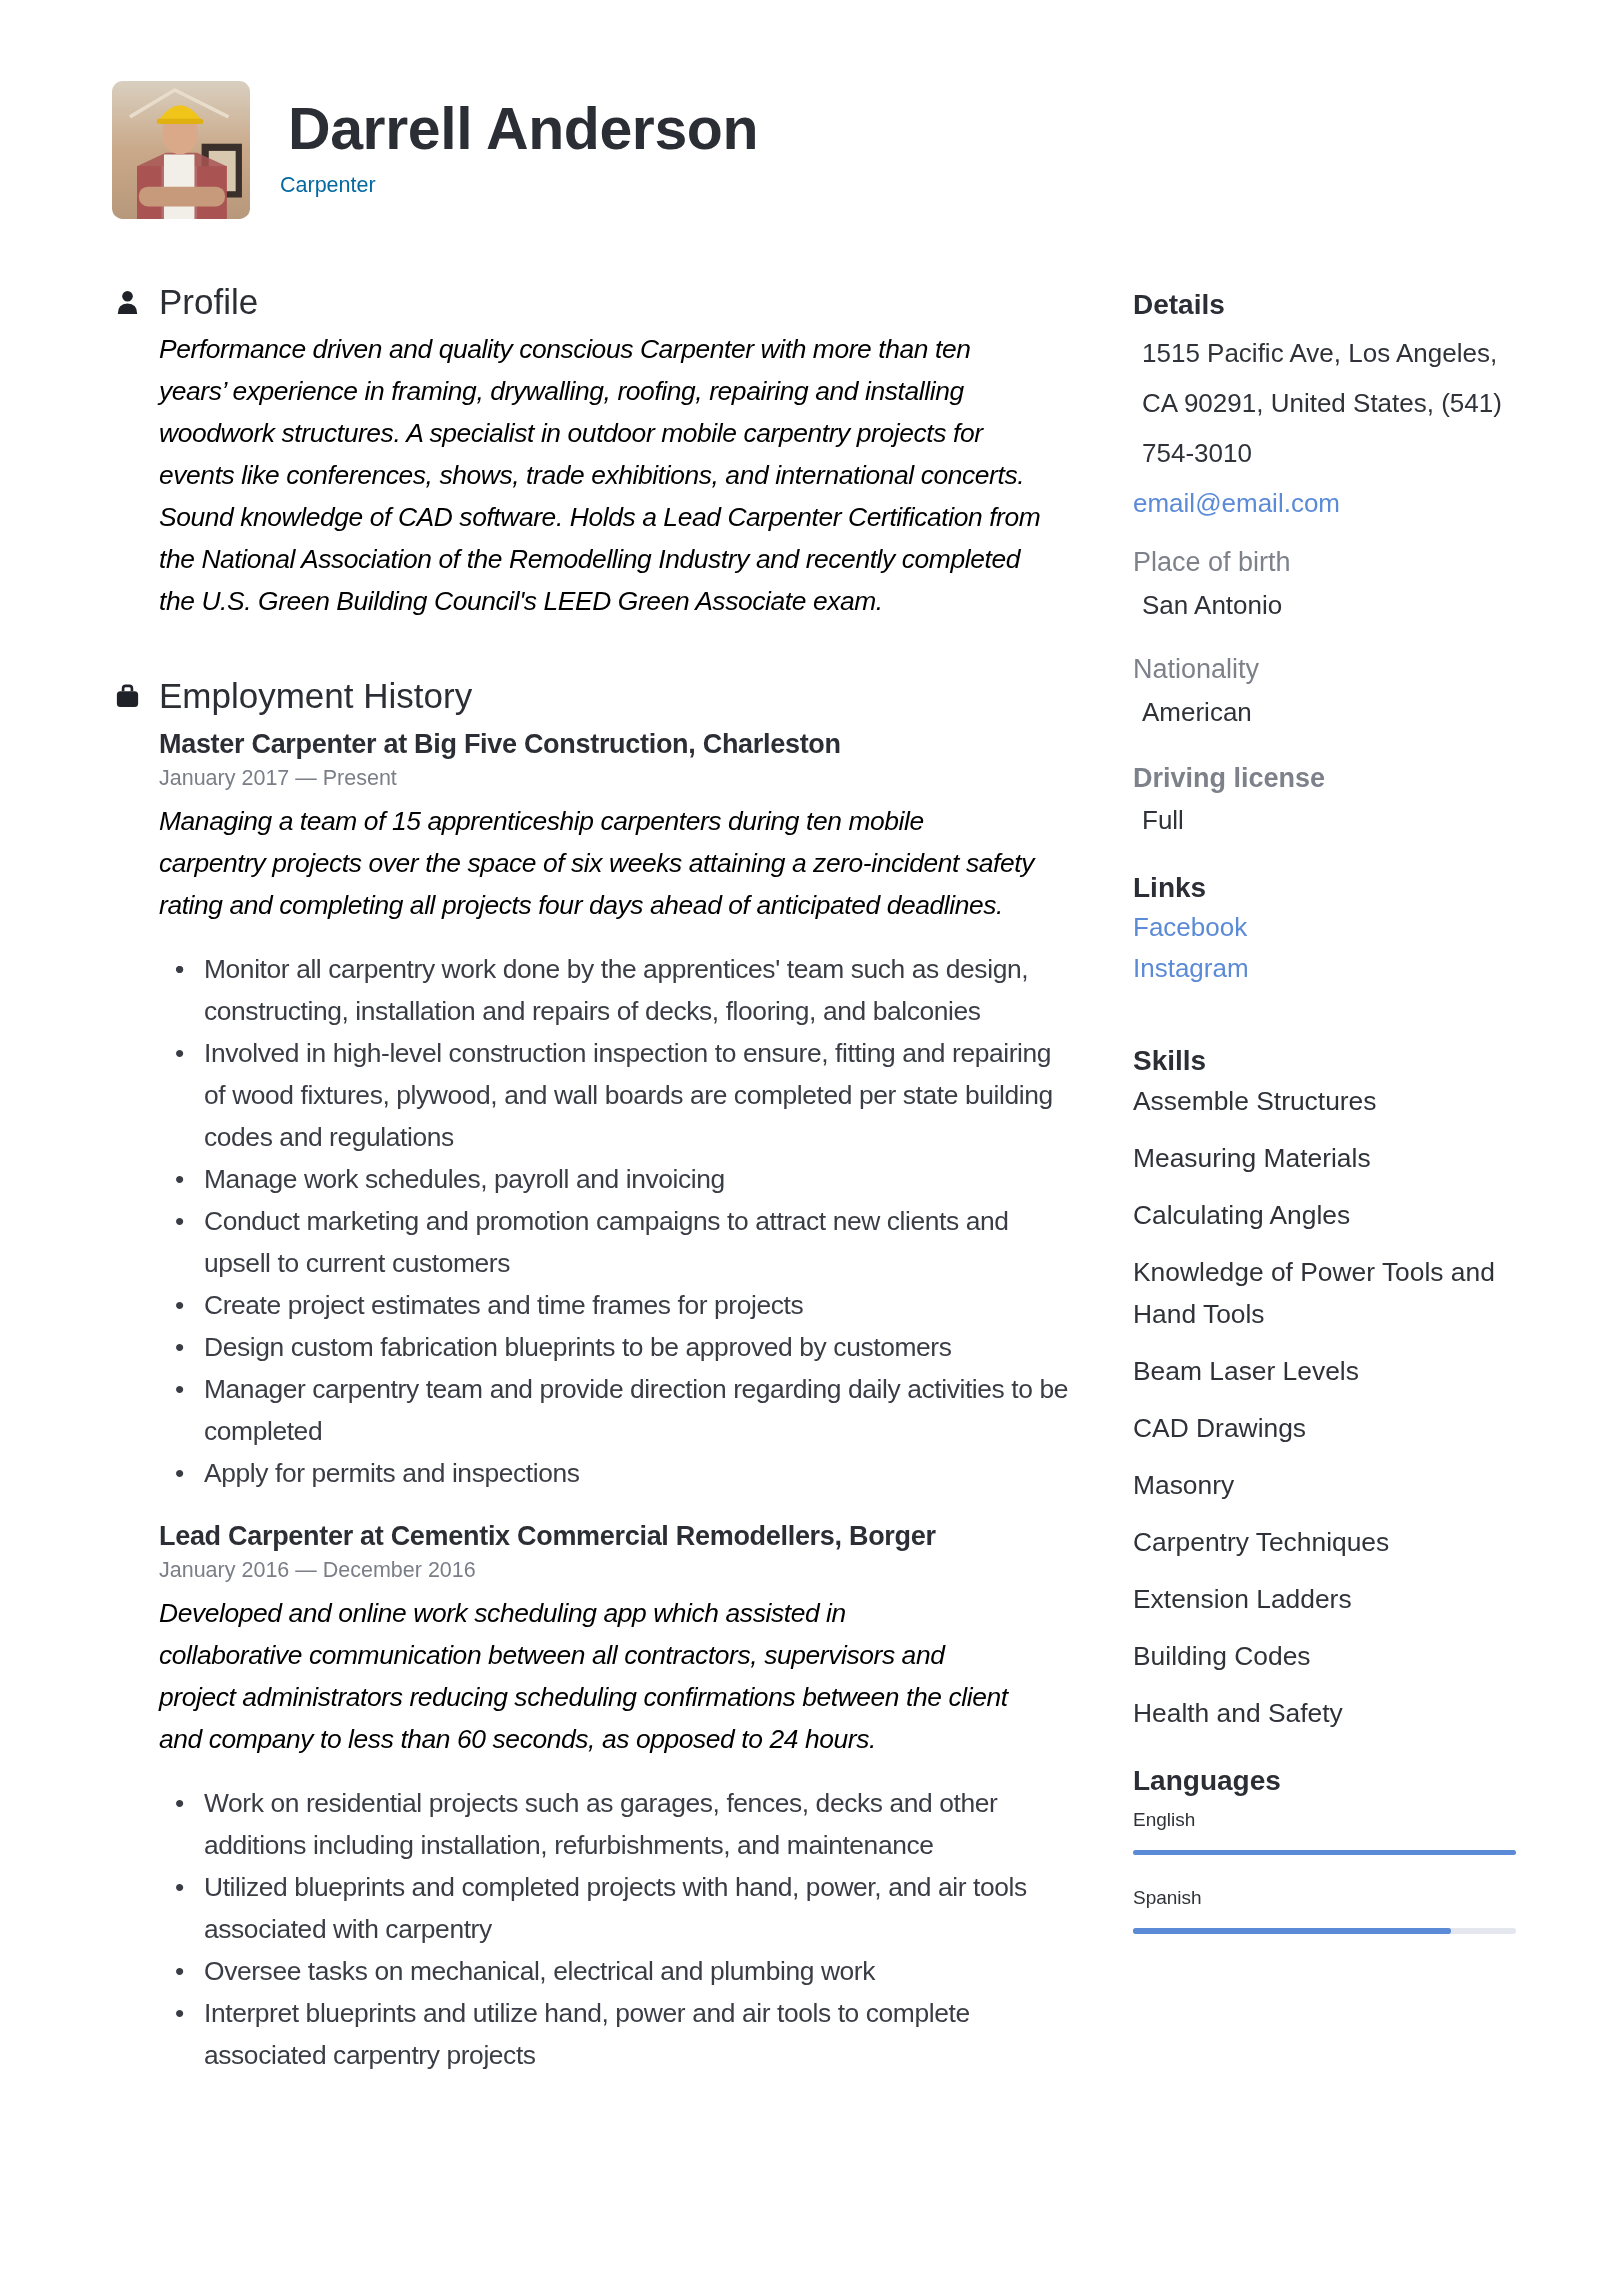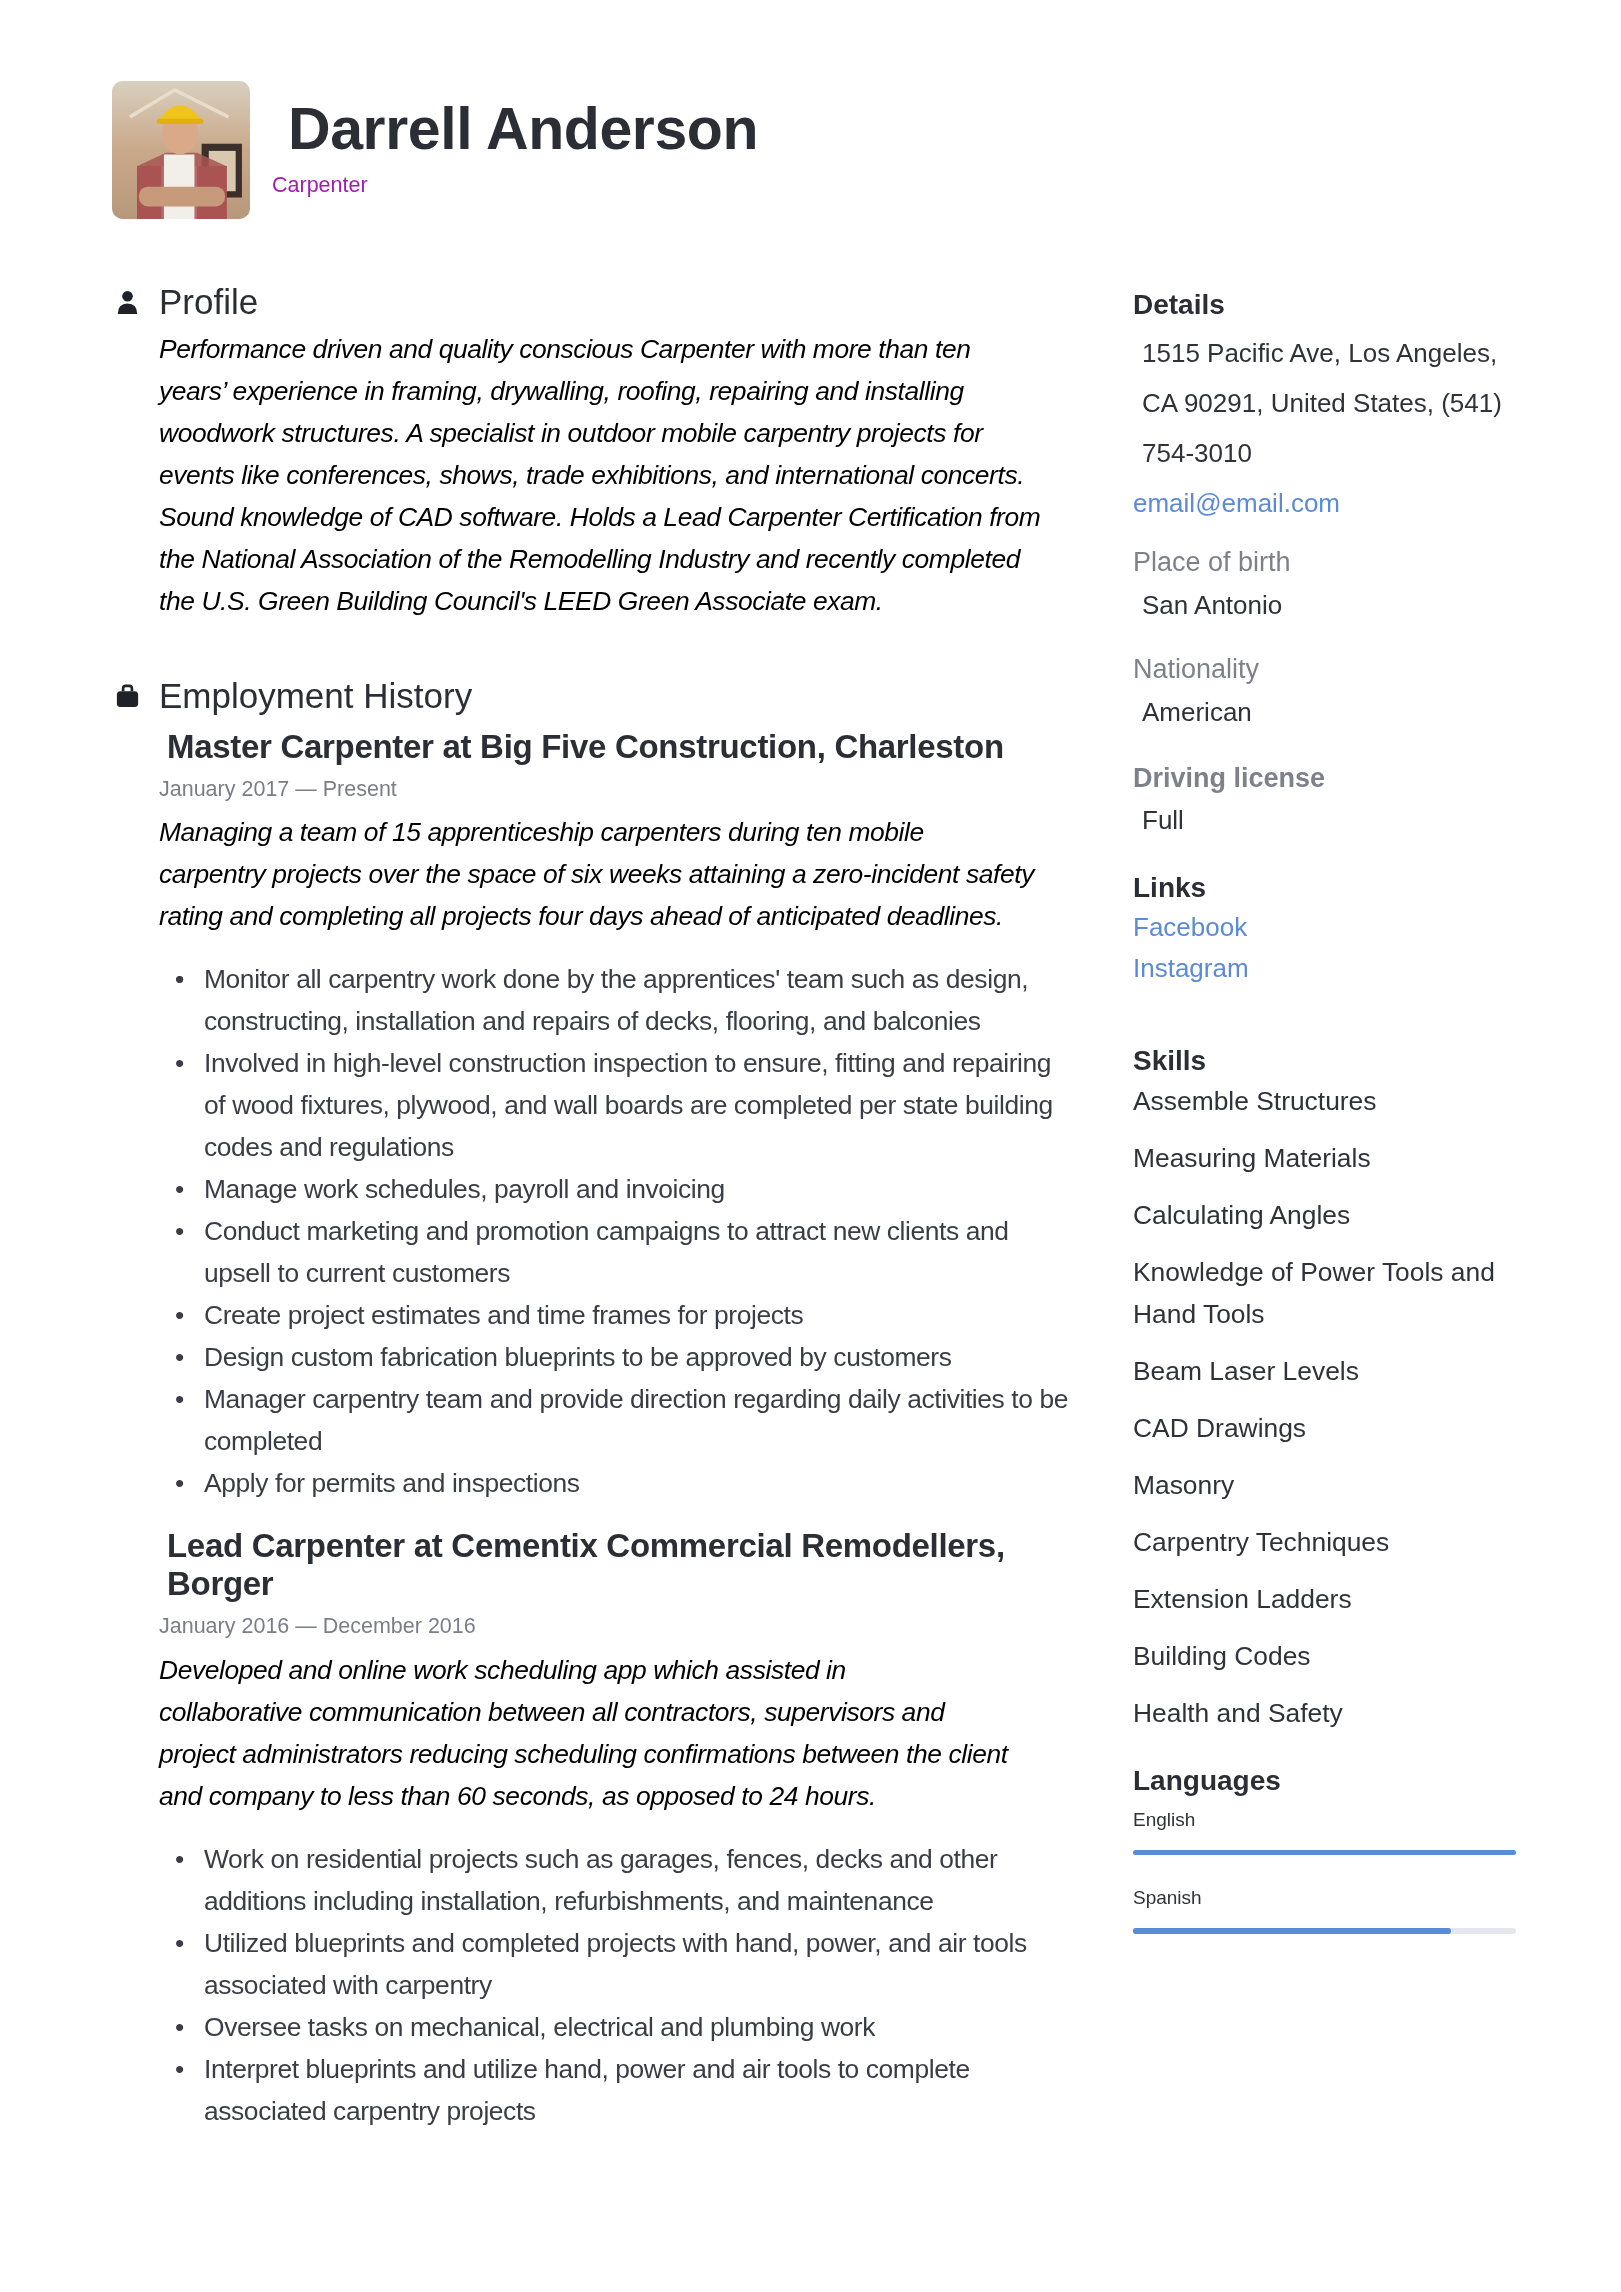--- a/index.html
+++ b/index.html
@@ -2,32 +2,32 @@
 <html style="font-size:14.3px"><head>
 <meta charset="utf-8">
 <style>
   html, body { margin: 0; padding: 0; background: #ffffff; }
   body { width: 1621px; height: 2293px; position: relative; overflow: hidden;
          font-family: "Liberation Sans", "DejaVu Sans", sans-serif; color: #2b2e35; }
   .photo { position: absolute; left: 112px; top: 81px; width: 138px; height: 138px;
            border-radius: 10.7px; overflow: hidden; }
   .name { position: absolute; left: 288px; top: 97px; font-size: 59px; font-weight: 700;
           color: #2b2e35; letter-spacing: -0.4px; margin: 0; line-height: 1.1; }
-  .jobtitle { position: absolute; left: 272px; top: 173px; font-size: 21.5px; color: #a21caf; margin: 0; }
+  .jobtitle { position: absolute; left: 280px; top: 173px; font-size: 21.5px; color: #0369a1; margin: 0; }
 
   .left { position: absolute; left: 159px; top: 278px; width: 913px; }
   .right { position: absolute; left: 1133px; top: 285px; width: 394px; }
 
   .sec-head { position: relative; font-size: 35px; font-weight: 400; color: #2b2e35; margin: 0;
               line-height: 48px; }
   .sec-icon { position: absolute; left: -43px; top: 11.6px; width: 23px; height: 25px; }
 
   .italic { font-style: italic; font-size: 26.4px; line-height: 42px; color: #000000; margin: 0;
             letter-spacing: -0.4px; }
-  .job-title { font-size: 33px; font-weight: 700; color: #2b2e35; margin: 8px; line-height: 38px; letter-spacing: -0.3px; }
+  .job-title { font-size: 27px; font-weight: 700; color: #2b2e35; margin: 0; line-height: 38px; letter-spacing: -0.3px; }
   .job-dates { font-size: 21.5px; color: #7a7e87; margin: 0 0 7.2px 0; line-height: 30px; }
   ul.bullets { list-style: none; margin: 21.5px 0 0 0; padding: 0; }
   ul.bullets li { position: relative; padding-left: 45px; font-size: 26.4px; line-height: 42px;
                   color: #3a3d45; letter-spacing: -0.4px; }
   ul.bullets li .dot { position: absolute; left: 16px; top: 0; }
 
   .r-head { font-size: 28px; font-weight: 700; color: #2b2e35; margin: 0; line-height: 39px; }
   .r-text { font-size: 26px; line-height: 41px; color: #2f3238; margin: 9px; }
   .r-label { font-size: 27px; line-height: 41px; color: #7d818a; margin: 0; }
   .r-link { font-size: 26px; line-height: 41px; color: #5b8ad6; margin: 0; display: block; text-decoration: none; }

